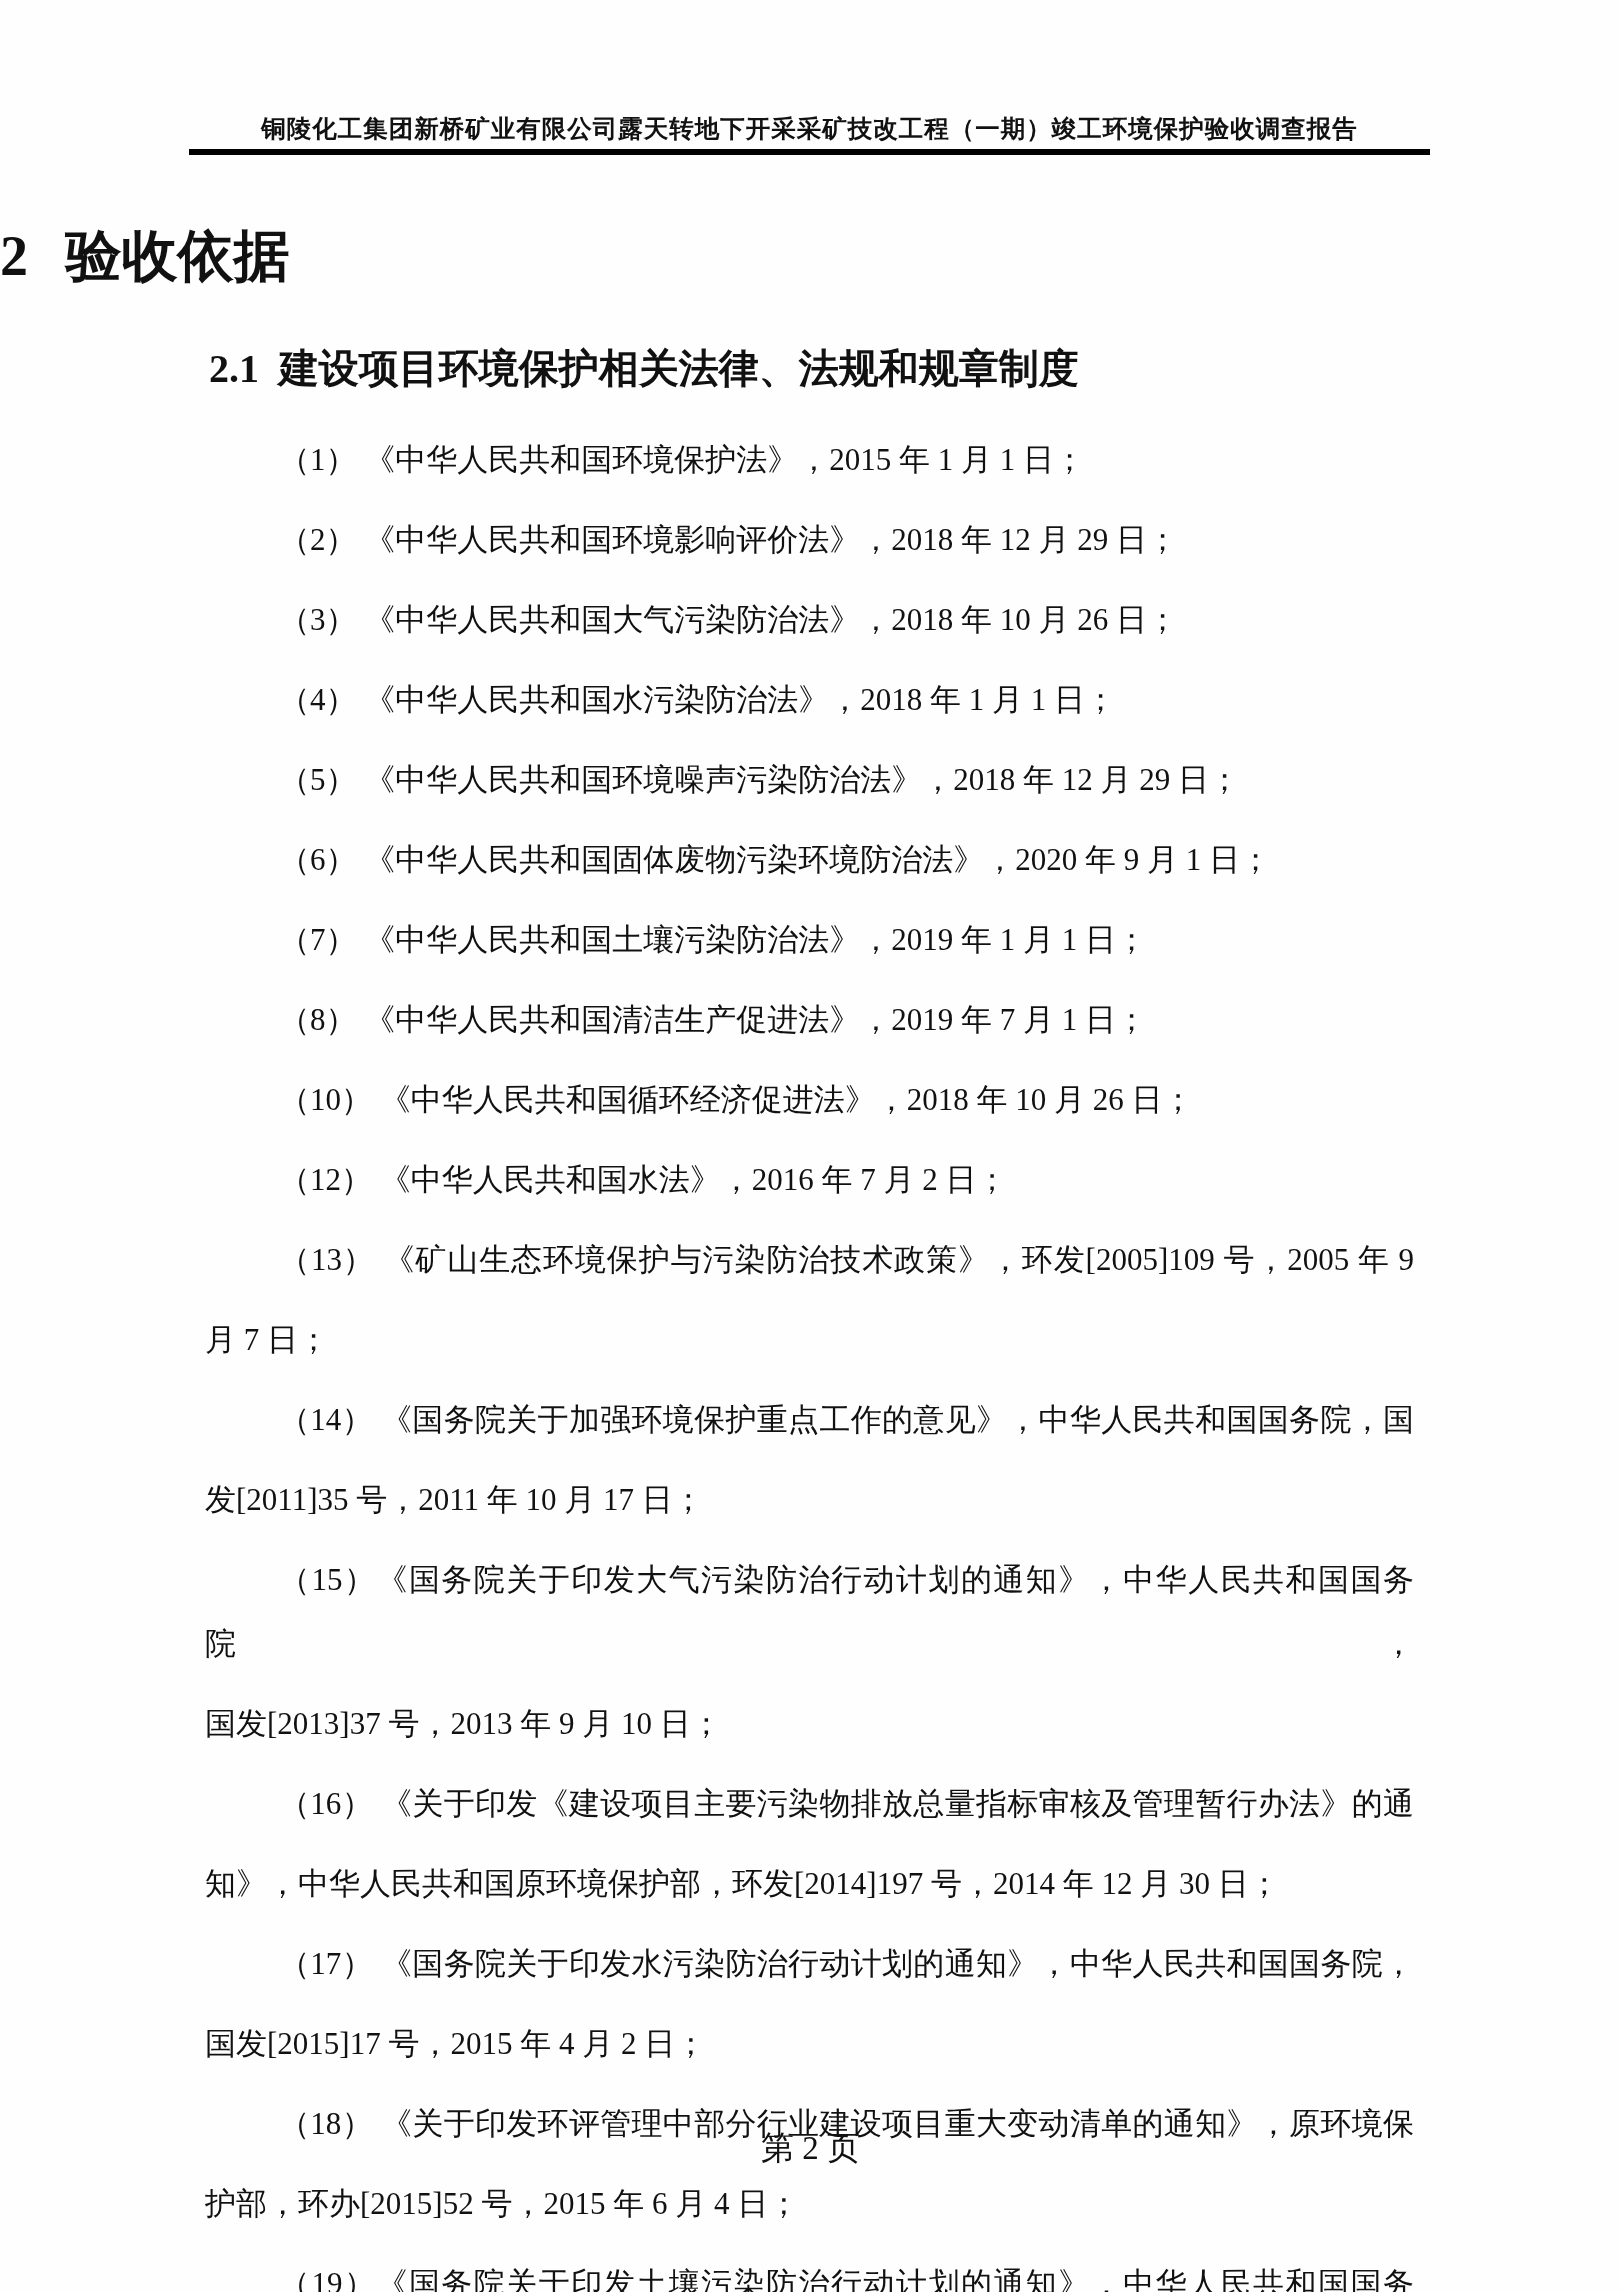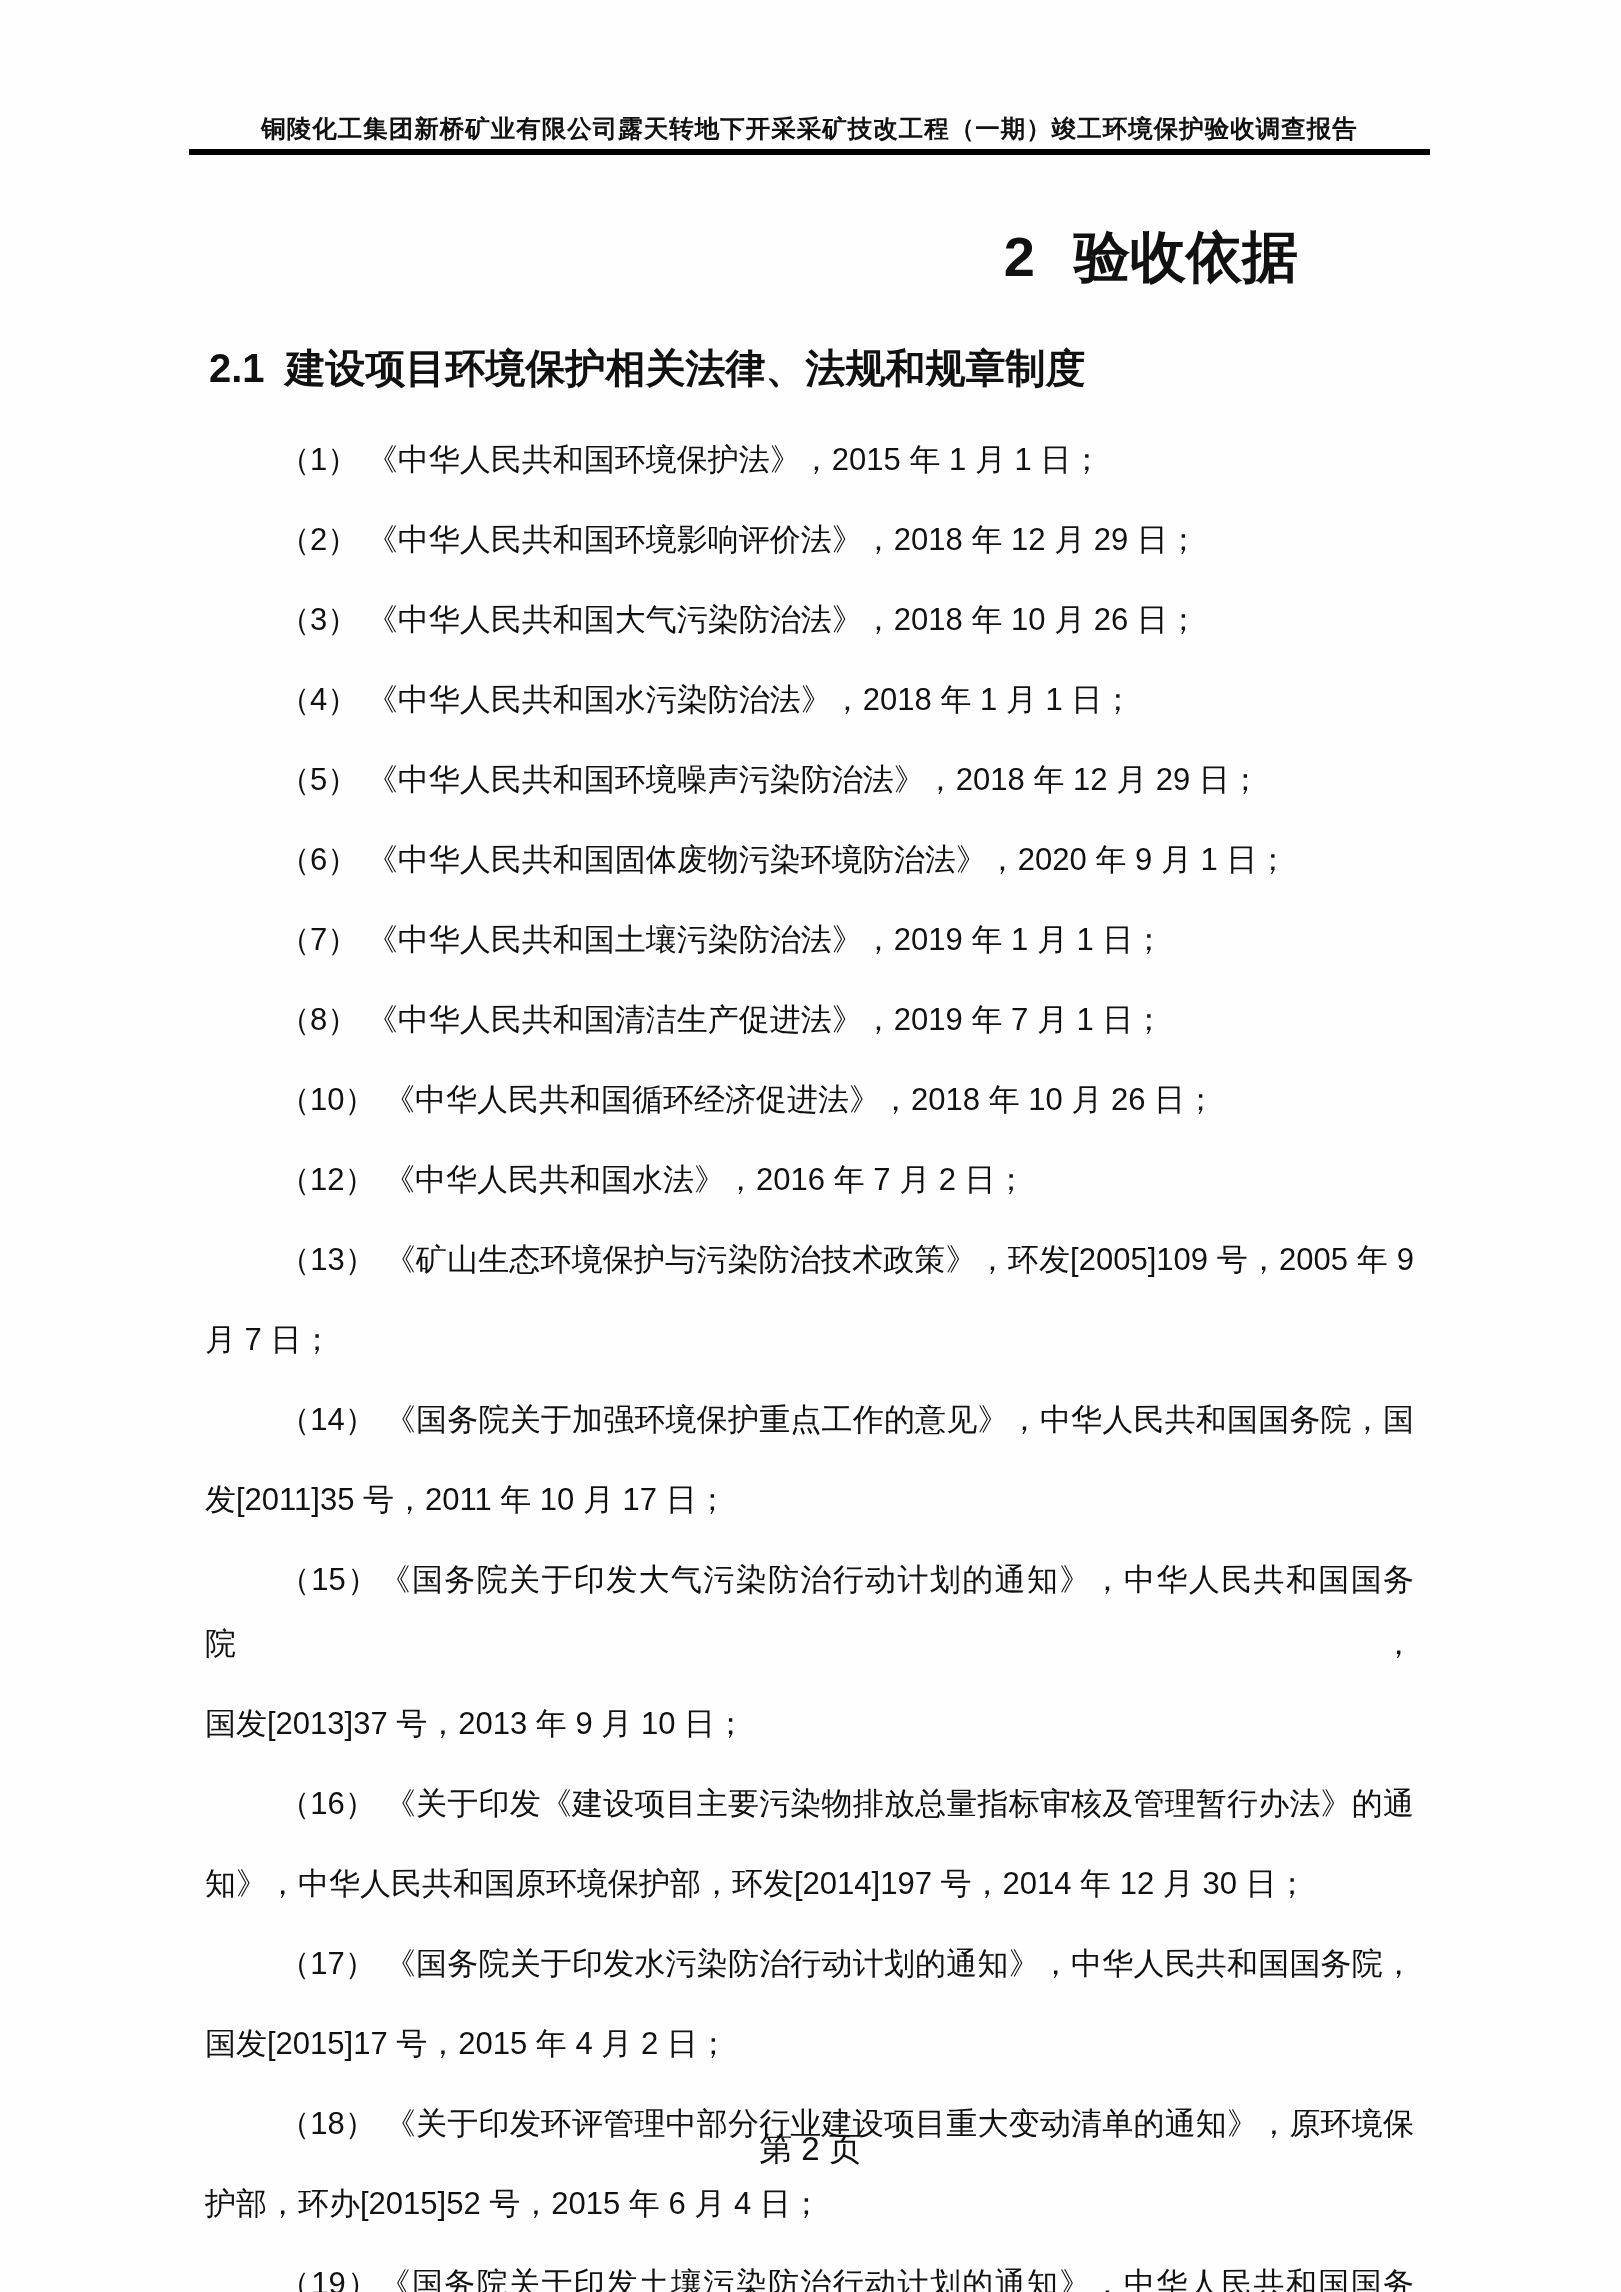--- a/index.html
+++ b/index.html
@@ -6,21 +6,21 @@
     margin: 0;
     padding: 0;
     background: #ffffff;
   }
   .page {
     position: relative;
     width: 1621px;
     height: 2293px;
     background: #fefefe;
     color: #111111;
-    font-family: Liberation Sans, sans-serif;
+    font-family: Liberation Serif, serif;
     overflow: hidden;
   }
   .running-header {
     position: absolute;
     top: 112px;
     left: 189px;
     width: 1241px;
     text-align: center;
     font-size: 24.5px;
     font-weight: bold;
@@ -34,21 +34,21 @@
     width: 1241px;
     height: 5.9px;
     background: #000000;
   }
   .chapter-title {
     position: absolute;
     top: 222px;
     left: 0;
     width: 1298px;
     margin: 0;
-    text-align: right;
+    text-align: left;
     font-size: 56px;
     font-weight: bold;
     word-spacing: 23.5px;
     line-height: 69px;
   }
   .section-heading {
     position: absolute;
     top: 335px;
     left: 201px;
     width: 1241px;

